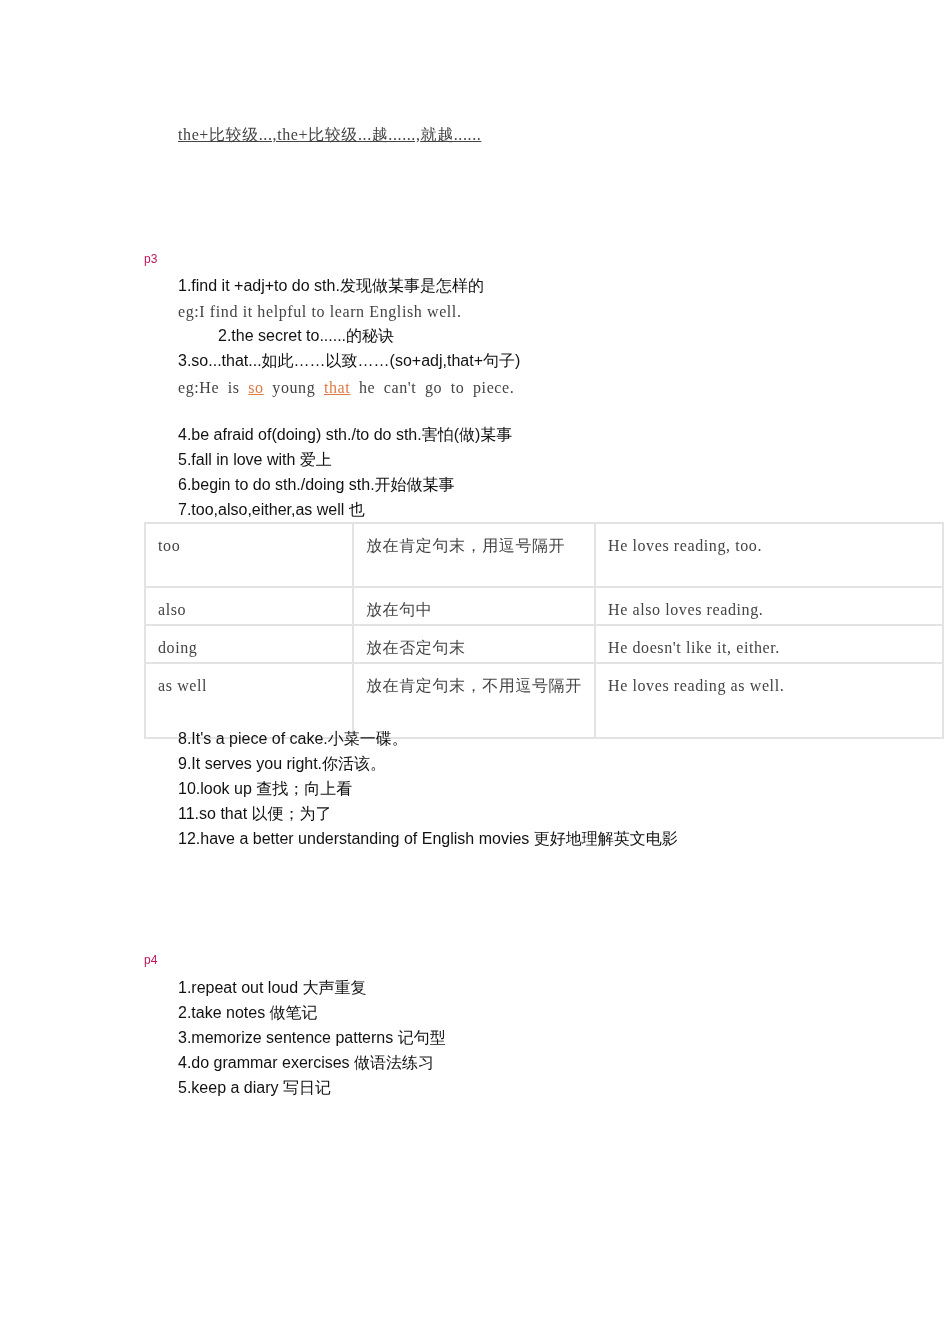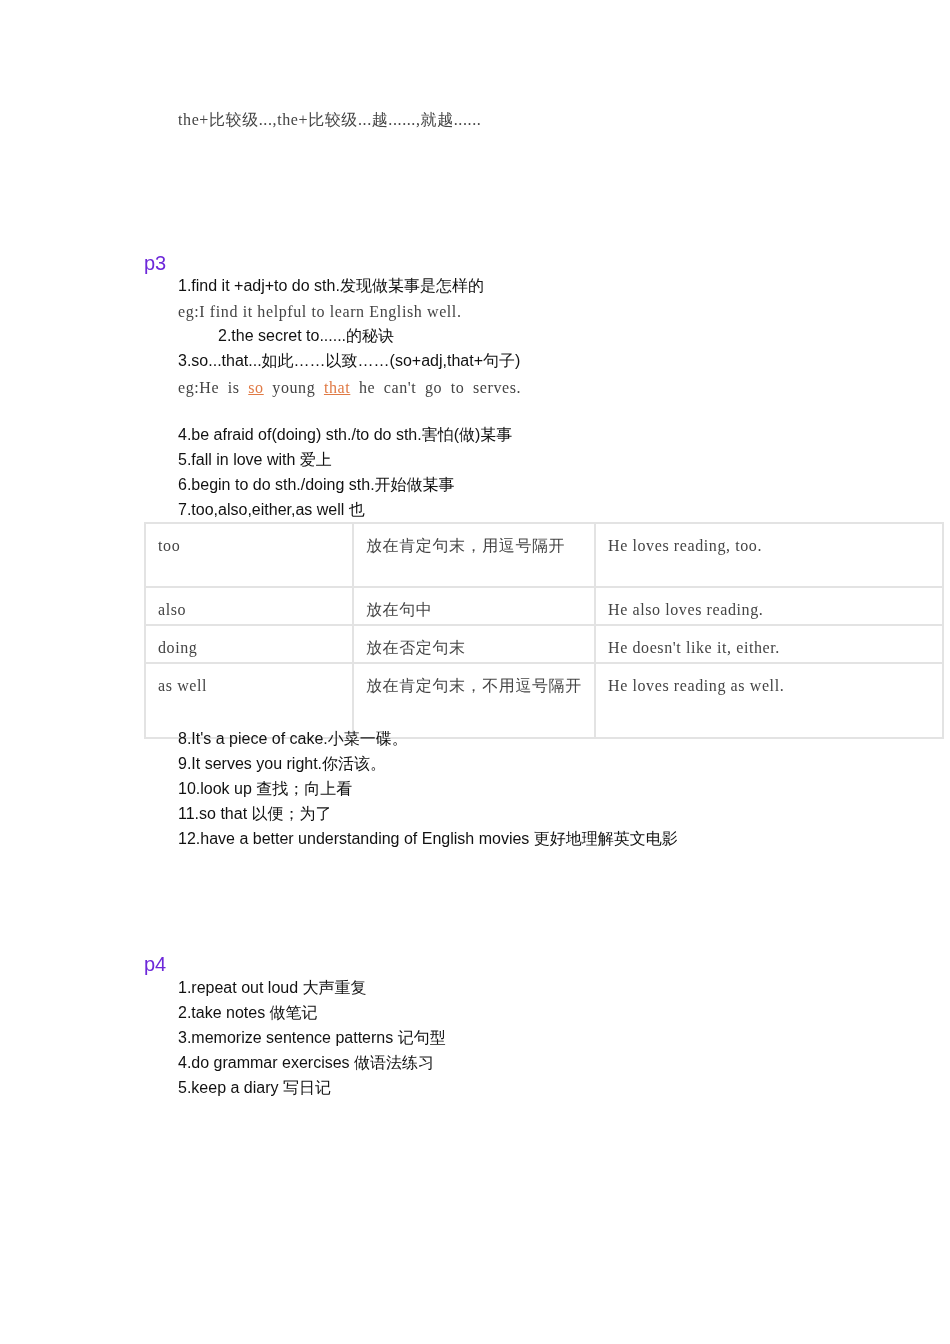--- a/index.html
+++ b/index.html
@@ -1,39 +1,39 @@
 <!DOCTYPE html>
 <html><head>
   <meta charset="utf-8">
   <style>
     html, body { margin:0; padding:0; background:#ffffff; }
     body { width:950px; height:1344px; position:relative; overflow:hidden; color:#111; }
     .line { position:absolute; white-space:nowrap; font-size:16px; line-height:20px; }
     .sans { font-family: "Liberation Sans", "DejaVu Sans", sans-serif; color:#111; }
     .mono { font-family: "Liberation Serif", "DejaVu Serif", serif; color:#444; letter-spacing:0.6px; }
-    .heading { position:absolute; left:144px; font-family:"Liberation Sans", sans-serif; font-size:20px; color:#6d28d9; }
+    .heading { position:absolute; left:144px; font-family:"Liberation Sans", sans-serif; font-size:12px; color:#be185d; }
     .orange { color:#e07a45;text-decoration:underline; }
     table.grid { position:absolute; left:144px; top:522px; width:800px; border-collapse:collapse; table-layout:fixed; }
     table.grid td { border:2px solid #e3e3e3; vertical-align:top; padding:10px 12px 0 12px; font-size:16px; line-height:24px; color:#444; font-family:"Liberation Serif","DejaVu Serif",serif; letter-spacing:0.6px; }
     table.grid td.c1 { width:182px;border-radius:11px; }
     table.grid td.c2 { width:216px; }
   </style>
 </head>
 <body>
 
-<div class="line mono" style="left:178px; top:110px;">the+比较级...,the+比较级...越......,就越......</div>
+<div class="line mono" style="left:178px; top:125px;text-decoration:underline;">the+比较级...,the+比较级...越......,就越......</div>
 
 <div class="heading" style="top:252px;">p3</div>
 
 <div class="line sans" style="left:178px; top:276px;">1.find it +adj+to do sth.发现做某事是怎样的</div>
 <div class="line mono" style="left:178px; top:302px;">eg:I find it helpful to learn English well.</div>
 <div class="line sans" style="left:178px; top:326px;margin-left:40px;">2.the secret to......的秘诀</div>
 <div class="line sans" style="left:178px; top:351px;">3.so...that...如此……以致……(so+adj,that+句子)</div>
 <div class="line mono" style="left:178px; top:378px; word-spacing:4px;">
-  <span>eg:He is </span><span class="orange">so</span><span> young </span><span class="orange">that</span><span> he can't go to serves.</span>
+  <span>eg:He is </span><span class="orange">so</span><span> young </span><span class="orange">that</span><span> he can't go to piece.</span>
 </div>
 
 <div class="line sans" style="left:178px; top:425px;">4.be afraid of(doing) sth./to do sth.害怕(做)某事</div>
 <div class="line sans" style="left:178px; top:450px;">5.fall in love with 爱上</div>
 <div class="line sans" style="left:178px; top:475px;">6.begin to do sth./doing sth.开始做某事</div>
 <div class="line sans" style="left:178px; top:500px;">7.too,also,either,as well 也</div>
 
 <table class="grid">
   <tbody>
       <tr style="height:64px;">

